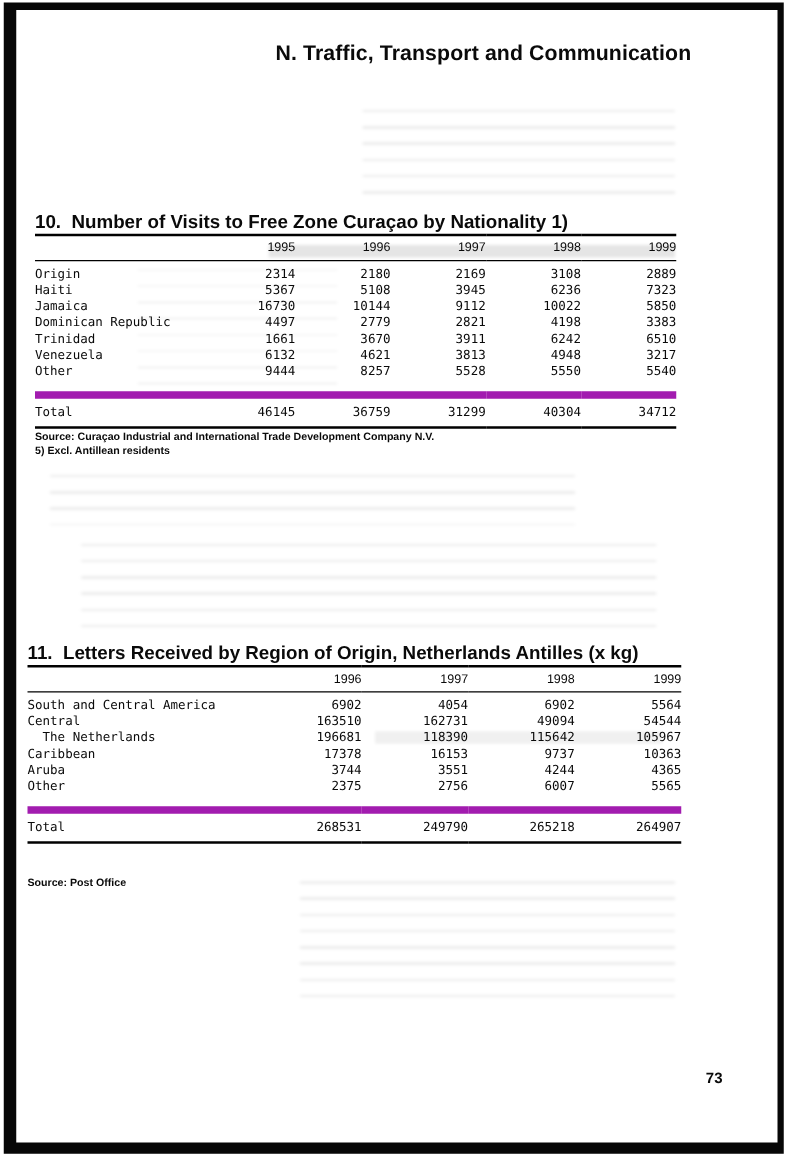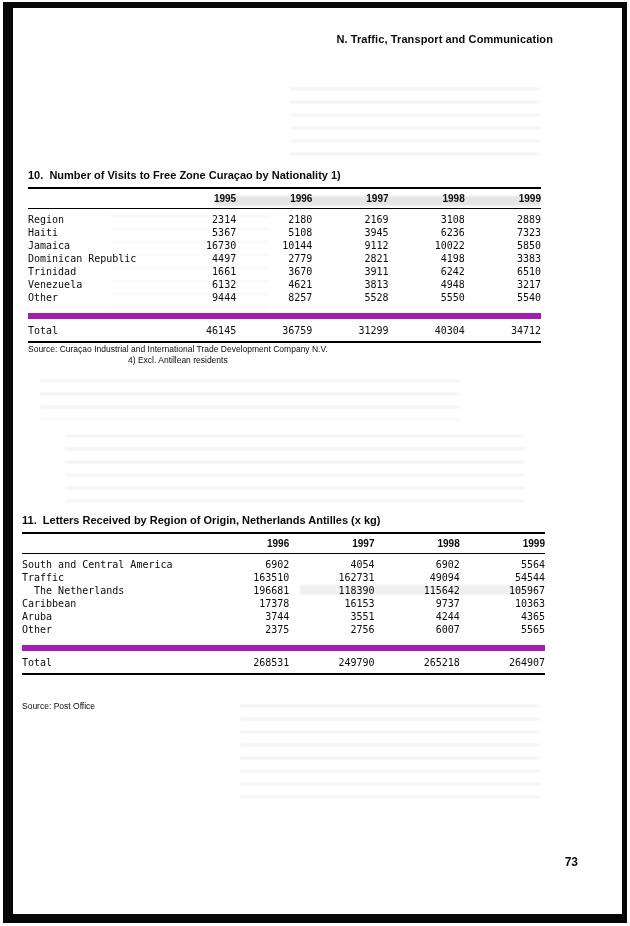--- a/index.html
+++ b/index.html
@@ -17,47 +17,47 @@
   
   .ghost{
     position:absolute;filter:blur(1.1px);z-index:1;
     background:repeating-linear-gradient(to bottom, rgba(0,0,0,0.07) 0 2px, transparent 2px 13px);
   }
   .ghost.band{background:rgba(0,0,0,0.10);height:10px;}
   .content{position:absolute;inset:0;z-index:2;}
 
   .doc-header{
     position:absolute;top:33px;right:77px;
-    font-size:11px;font-weight:bold;letter-spacing:.1px;
-  }
-  .tbl-title{position:absolute;font-size:11px;font-weight:bold;white-space:pre;}
+    font-size:17px;font-weight:bold;letter-spacing:.1px;
+  }
+  .tbl-title{position:absolute;font-size:15px;font-weight:bold;white-space:pre;}
   .title-10{left:28px;top:169px;}
   .title-11{left:22px;top:514px;}
 
   table{border-collapse:collapse;table-layout:fixed;border-top:2px solid #000;}
   .t10{position:absolute;left:28px;top:187px;width:513px;}
   .t11{position:absolute;left:22px;top:532px;width:523px;}
   .t10 col.lbl{width:132px;}
   .t11 col.lbl{width:182px;}
 
   thead td{
-    font-family:"Liberation Sans",sans-serif;font-size:10px;font-weight:bold;
+    font-family:"Liberation Sans",sans-serif;font-size:10px;font-weight:normal;
     text-align:right;padding:4px 0 4px;border-bottom:1px solid #000;margin-top:36px;
   }
   thead td.lbl{text-align:left;}
   tbody td,tfoot td{
     font-family:"DejaVu Sans Mono",monospace;font-size:10px;line-height:13px;
     padding:0;white-space:pre;
   }
   td.num{text-align:right;}
   tbody tr:first-child td{padding-top:4px;}
   tbody tr:last-child td{padding-bottom:9px;}
   tfoot td{border-top:6px solid #a21caf;border-bottom:2px solid #000;padding:5px 0 4px;}
 
-  .source-block{position:absolute;font-size:8.5px;font-weight:normal;line-height:11px;text-align:center;}
+  .source-block{position:absolute;font-size:8.5px;font-weight:bold;line-height:11px;}
   .src-10{left:28px;top:344px;}
   .src-11{left:22px;top:701px;}
 
   .page-number{position:absolute;top:855px;right:52px;font-size:12px;font-weight:bold;text-align:center;}
 </style>
 </head>
 <body>
 
 <div class="ghost" style="top:88px;left:290px;width:250px;height:68px;"></div>
 <div class="ghost band" style="top:196px;left:215px;width:325px;"></div>
@@ -89,21 +89,21 @@
         <td class="lbl"></td>
         <td class="num">1995</td>
         <td class="num">1996</td>
         <td class="num">1997</td>
         <td class="num">1998</td>
         <td class="num">1999</td>
       </tr>
     </thead>
     <tbody>
         <tr>
-          <td class="lbl">Region</td>
+          <td class="lbl">Origin</td>
           <td class="num">2314</td>
           <td class="num">2180</td>
           <td class="num">2169</td>
           <td class="num">3108</td>
           <td class="num">2889</td>
         </tr>
         <tr>
           <td class="lbl">Haiti</td>
           <td class="num">5367</td>
           <td class="num">5108</td>
@@ -159,21 +159,21 @@
         <td class="num">36759</td>
         <td class="num">31299</td>
         <td class="num">40304</td>
         <td class="num">34712</td>
       </tr>
     </tfoot>
   </table>
 
   <div class="source-block src-10">
     <div>Source: Curaçao Industrial and International Trade Development Company N.V.</div>
-    <div>4) Excl. Antillean residents</div>
+    <div>5) Excl. Antillean residents</div>
   </div>
 
   <div class="tbl-title title-11">11.  Letters Received by Region of Origin, Netherlands Antilles (x kg)</div>
 
   <table class="t11">
     <colgroup>
       <col class="lbl">
         <col>
         <col>
         <col>
@@ -190,21 +190,21 @@
     </thead>
     <tbody>
         <tr>
           <td class="lbl">South and Central America</td>
           <td class="num">6902</td>
           <td class="num">4054</td>
           <td class="num">6902</td>
           <td class="num">5564</td>
         </tr>
         <tr>
-          <td class="lbl">Traffic</td>
+          <td class="lbl">Central</td>
           <td class="num">163510</td>
           <td class="num">162731</td>
           <td class="num">49094</td>
           <td class="num">54544</td>
         </tr>
         <tr>
           <td class="lbl">  The Netherlands</td>
           <td class="num">196681</td>
           <td class="num">118390</td>
           <td class="num">115642</td>

